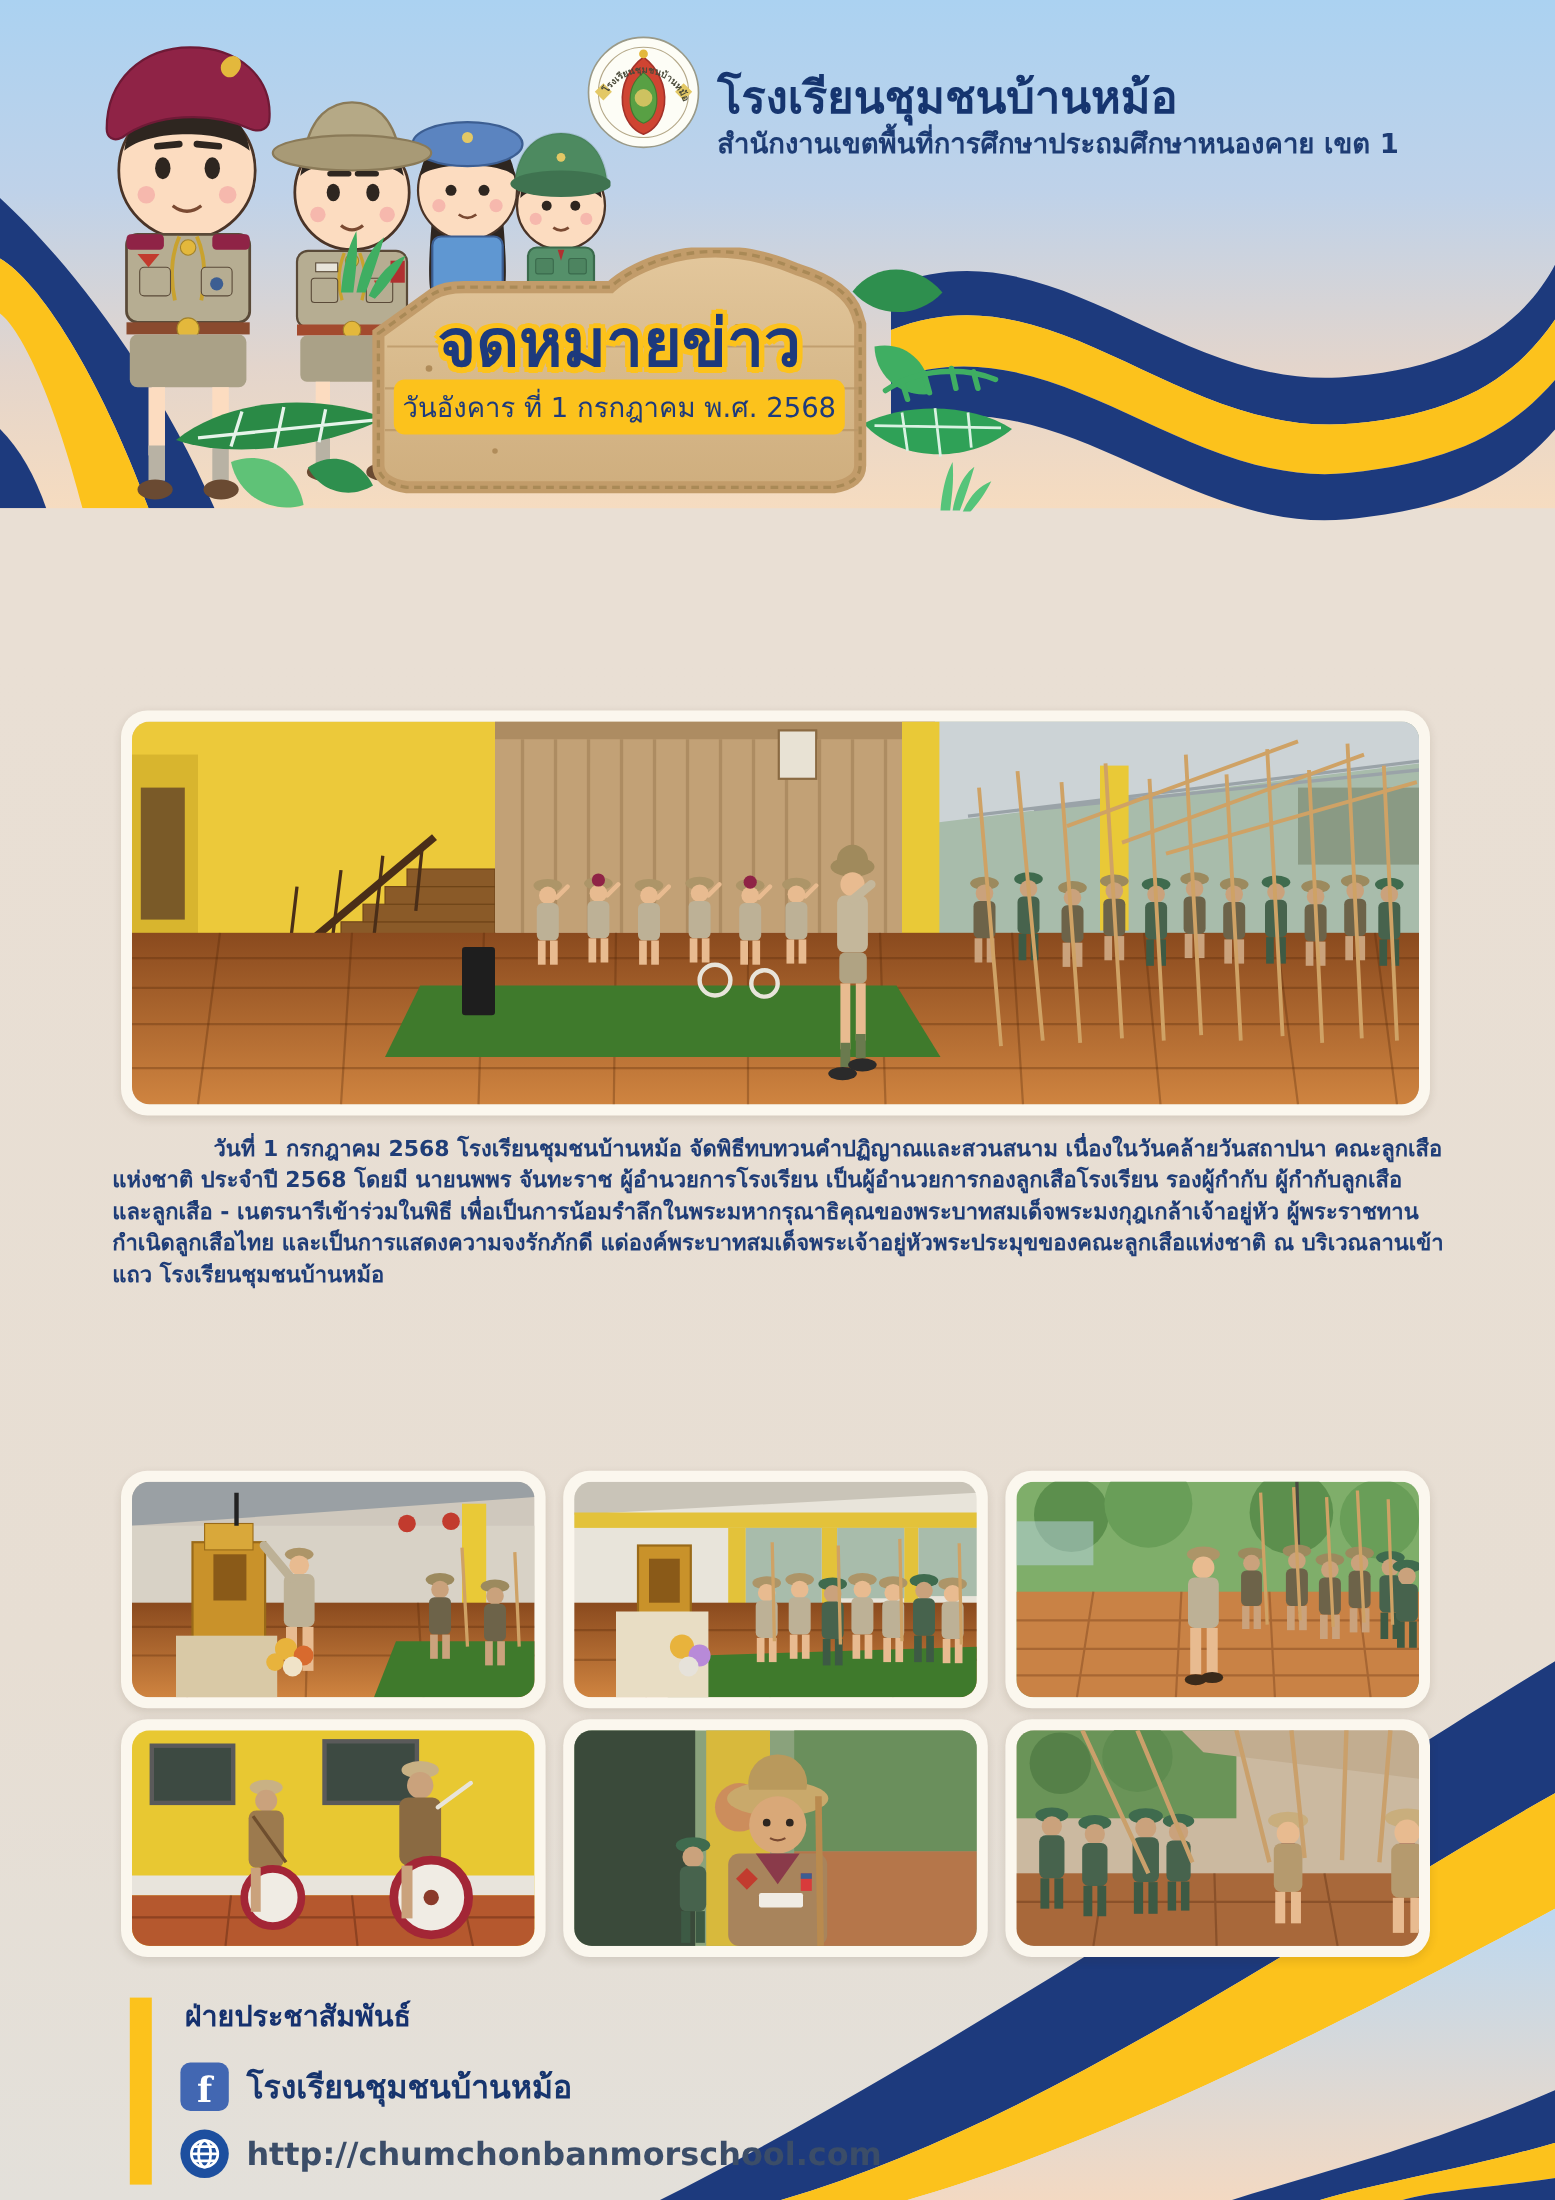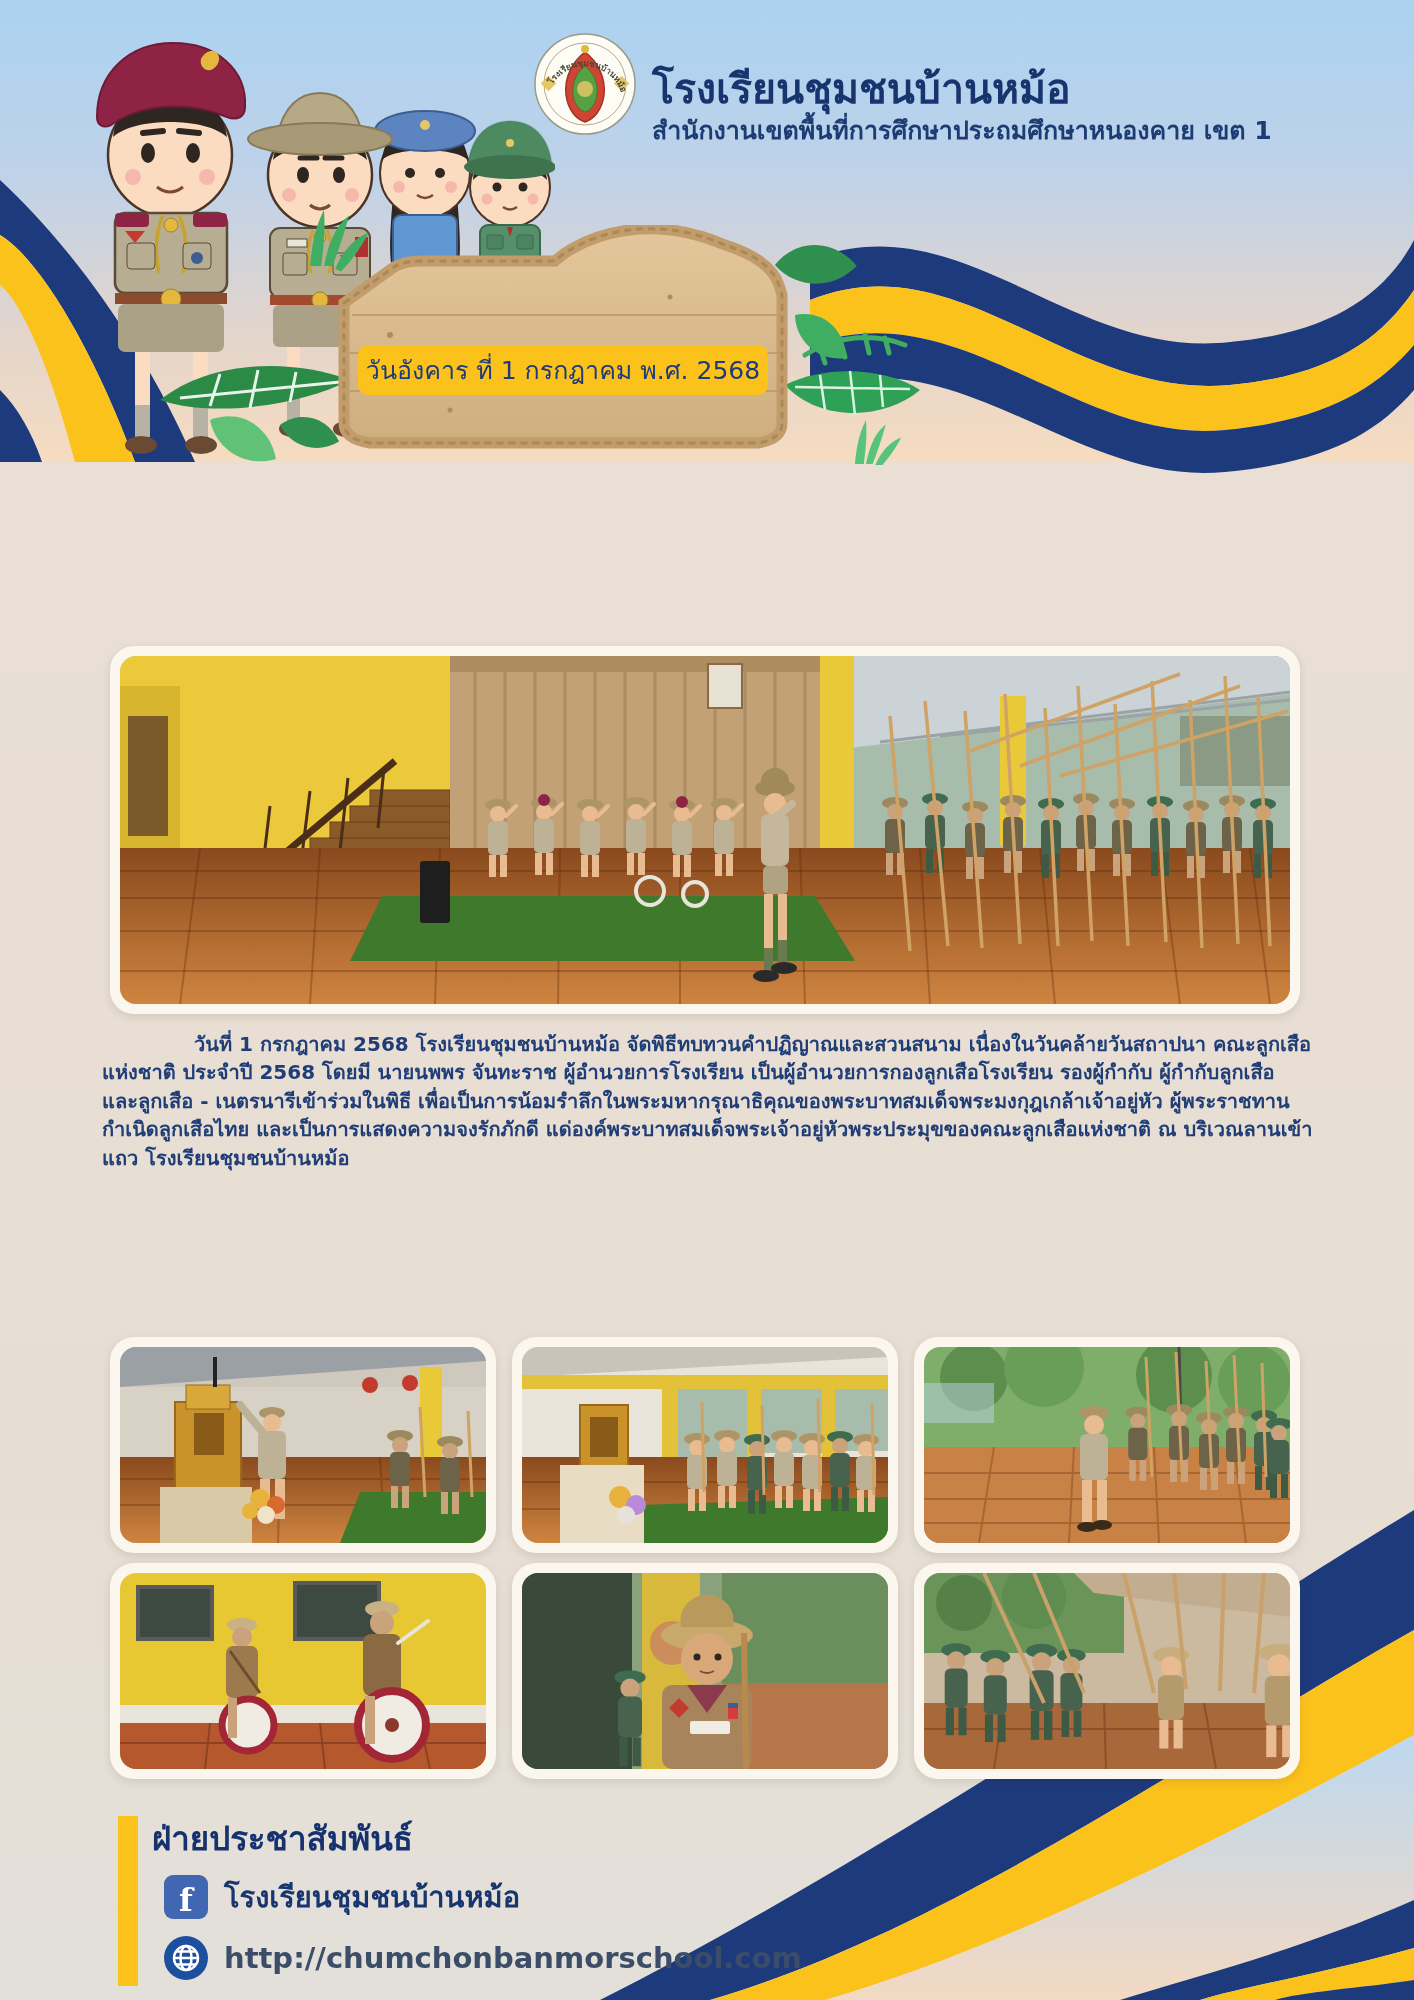--- a/index.html
+++ b/index.html
@@ -25,21 +25,21 @@
   
   .article-heading{ left:0; top:570px; width:1414px; text-align:center; color:#16367d;
         font-size:42px; font-weight:800; }
   .photo-card{ background:#fbf7ee; border-radius:24px; padding:10px; box-shadow:0 3px 9px rgba(60,40,20,.12); }
   .photo-card svg{ display:block; border-radius:16px; }
   .body-text{ left:102px; top:1030px; width:1212px; color:#1f3d77; font-size:20px; line-height:1.42;
         font-weight:600; text-indent:92px; }
   
   .footer{ left:118px; top:1812px; width:700px; }
   .footer-bar{ position:absolute; left:0; top:4px; width:20px; height:170px; background:#fcc21c; }
-  .dept{ position:absolute; left:34px; top:0; color:#15316e; font-size:33px; font-weight:800; }
+  .dept{ position:absolute; left:50px; top:0; color:#15316e; font-size:26px; font-weight:800; }
   .frow{ position:absolute; left:46px; display:flex; align-items:center; gap:16px; }
   .frow.fb{ top:62px; } .frow.web{ top:124px; }
   .fb-ic{ width:44px; height:44px; border-radius:9px; background:#4267b2; color:#fff;
           display:flex; align-items:center; justify-content:center;
           font-family:"DejaVu Serif","Liberation Serif",serif; font-size:32px; font-weight:800; padding-top:6px; }
   .glob-ic{ width:44px; height:44px; border-radius:50%; background:#1d4f9f; display:flex; align-items:center; justify-content:center; }
   .fb-label{ color:#17356e; font-size:29px; font-weight:700; }
   .url{ color:#3b4d68; font-size:29px; font-weight:600; }
 </style>
 </head>
@@ -256,20 +256,21 @@
       </linearGradient>
     </defs>
     <path d="M14,78 L64,42 Q74,36 92,36 L225,36 Q240,22 268,12 Q330,-8 395,20 Q440,34 449,60 L452,70 L452,198 Q452,214 428,218 L40,218 Q14,214 14,198 Z" fill="url(#woodG)" stroke="#c29c6a" stroke-width="11"></path>
     <path d="M14,78 L64,42 Q74,36 92,36 L225,36 Q240,22 268,12 Q330,-8 395,20 Q440,34 449,60 L452,70 L452,198 Q452,214 428,218 L40,218 Q14,214 14,198 Z" fill="none" stroke="#a98956" stroke-width="3" stroke-dasharray="7 5"></path>
     <path d="M22,90 L448,90 M20,128 L450,128 M20,166 L450,166" stroke="#bb9868" stroke-width="2" opacity="0.8"></path>
     <circle cx="60" cy="110" r="3" fill="#b08c5a"></circle>
       <circle cx="400" cy="150" r="3" fill="#b08c5a"></circle>
     <circle cx="340" cy="72" r="2.5" fill="#b08c5a"></circle>
       <circle cx="120" cy="185" r="2.5" fill="#b08c5a"></circle>
   </svg>
+  <div class="abs sign-title">จดหมายข่าว</div>
   <div class="abs sign-date-wrap">
     <span class="sign-date">วันอังคาร ที่ 1 กรกฎาคม พ.ศ. 2568</span>
   </div>
 
 
   <svg class="abs" style="left:560px;top:1480px" width="854" height="520" viewBox="0 0 854 520">
     <path d="M40,520 C300,390 640,160 854,30 L854,150 C640,270 390,450 150,520 Z" fill="#1d3a7d"></path>
     <path d="M150,520 C390,450 640,270 854,150 L854,255 C660,360 440,470 265,520 Z" fill="#fcc21c"></path>
     <path d="M265,520 C440,470 660,360 854,255 L854,420 C740,470 640,495 560,520 Z" fill="url(#skyG2)"></path>
     <path d="M560,520 C640,495 740,470 854,420 L854,468 C770,492 690,505 640,520 Z" fill="#1d3a7d"></path>

